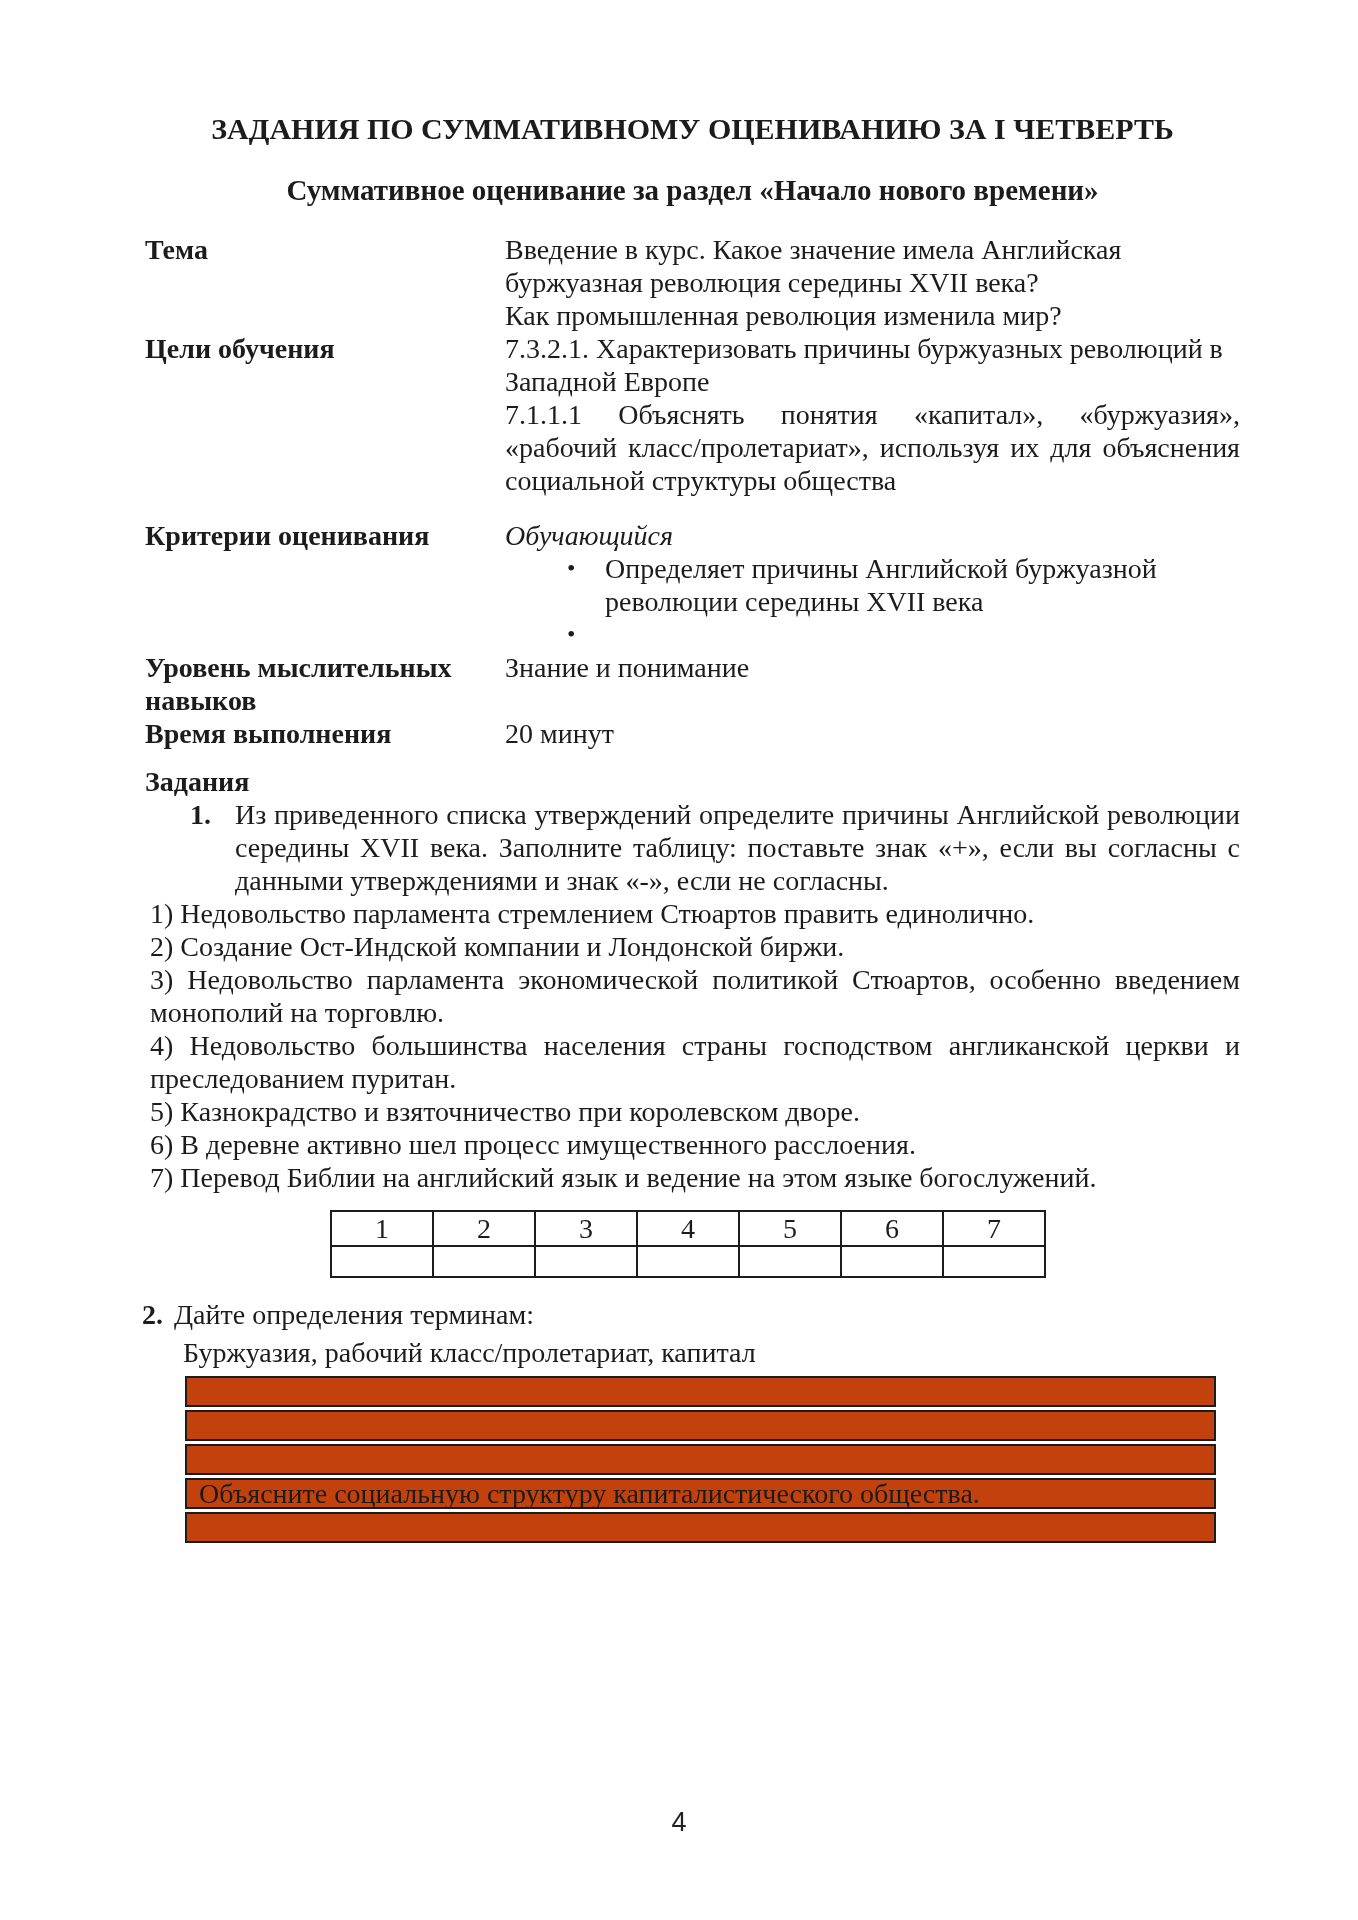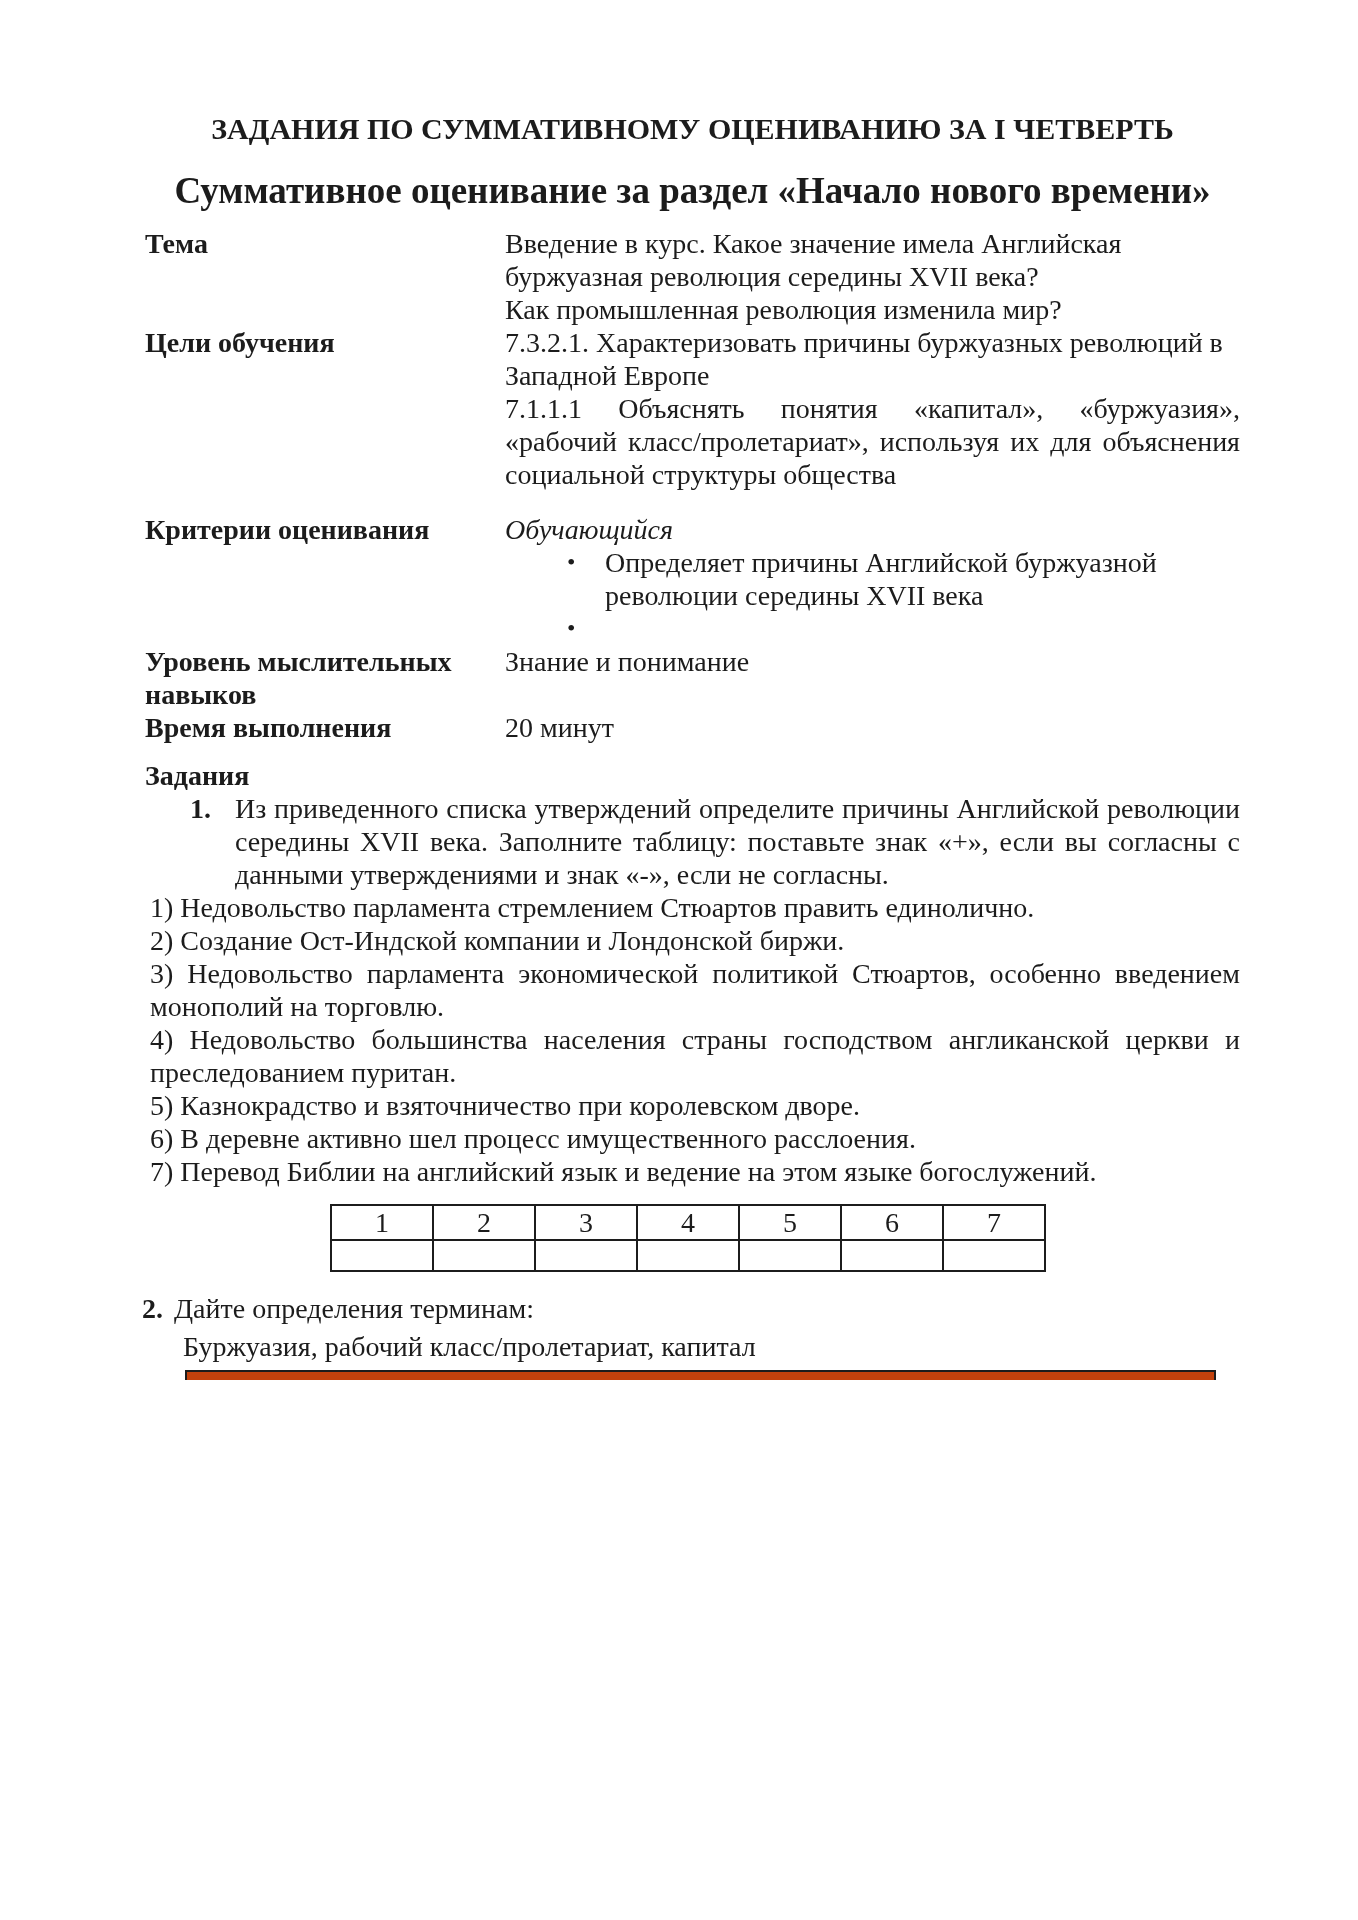--- a/index.html
+++ b/index.html
@@ -1,26 +1,26 @@
 <!DOCTYPE html>
 <html><head>
 <meta charset="utf-8">
 <style>
   html,body { margin:0; padding:0; background:#ffffff; }
   .page {
-    position:relative; width:1358px; height:1380px; background:#ffffff;
+    position:relative; width:1358px; height:1920px; background:#ffffff;
     color:#1c1c1c; font-family:"Liberation Serif", serif;
     font-size:28px; line-height:33px; overflow:hidden;
   }
   .content { padding:0 118px 0 145px; }
 
   .title   { margin-top:112px; text-align:center; font-weight:bold; font-size:30px; line-height:34px; }
-  .subtitle{ margin-top:28px;  text-align:center; font-weight:bold; font-size:37px; }
+  .subtitle{ margin-top:28px;  text-align:center; font-weight:bold; font-size:29px; }
 
-  .meta { display:grid; grid-template-columns:360px 1fr; margin-top:20px; }
+  .meta { display:grid; grid-template-columns:360px 1fr; margin-top:26px; }
   .meta-label { font-weight:bold; padding-right:24px; }
   .preline { white-space:pre-line; }
   .mt22 { margin-top:22px; }
   .crit-intro { font-style:italic; }
   .bullet { display:flex; margin-left:62px; }
   .bullet-dot { flex:0 0 38px; font-size:24px; }
   .bullet-text { white-space:pre-line; }
 
   .tasks-heading { font-weight:bold; margin-top:15px; }
 

